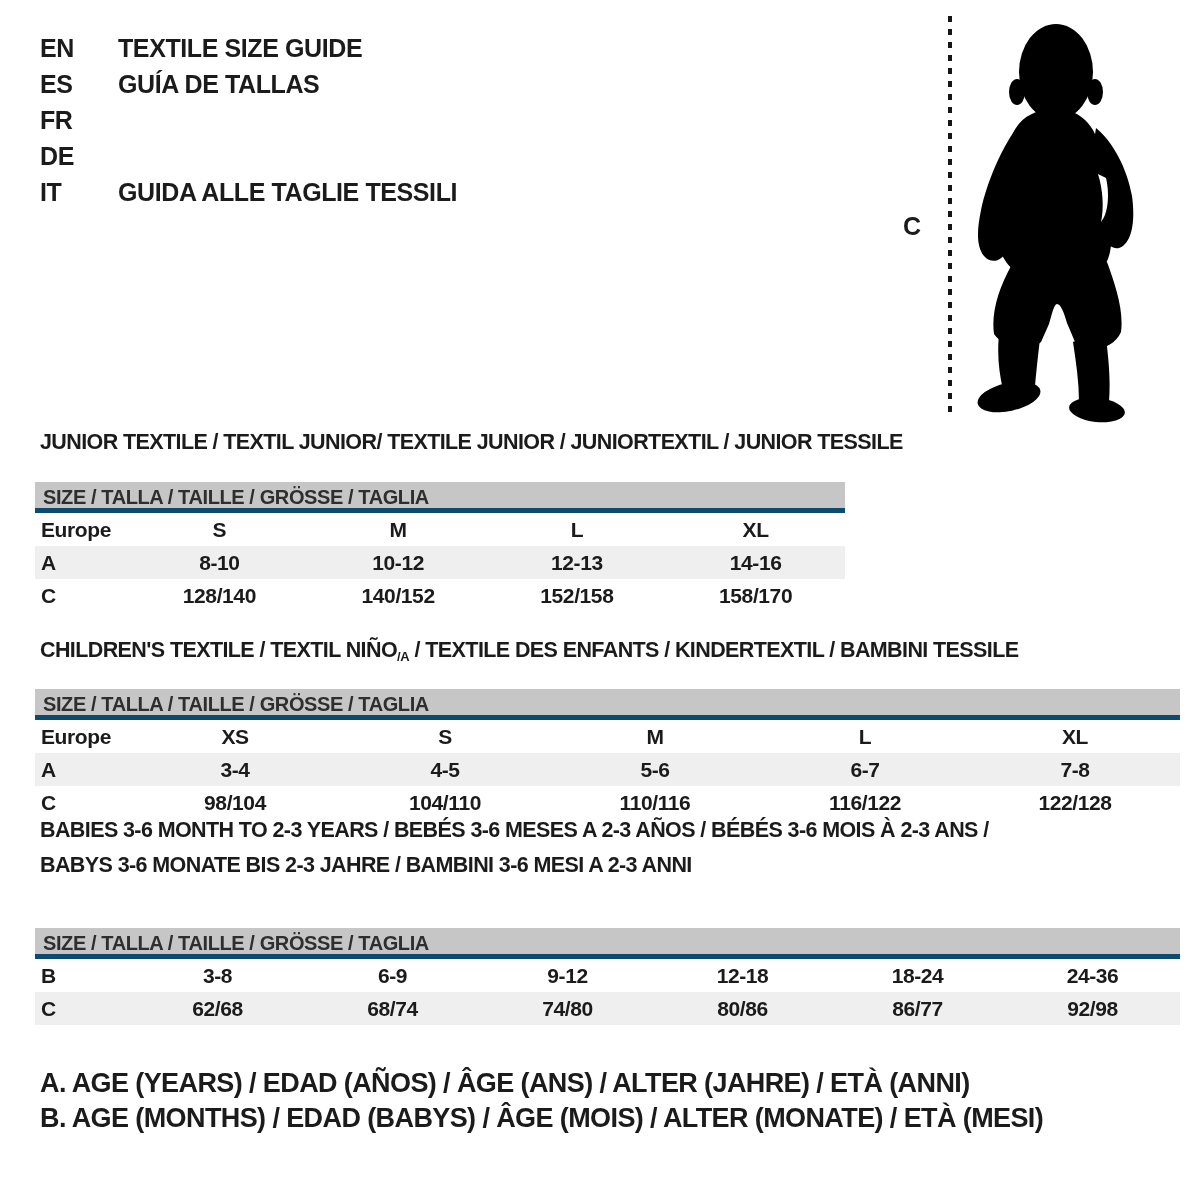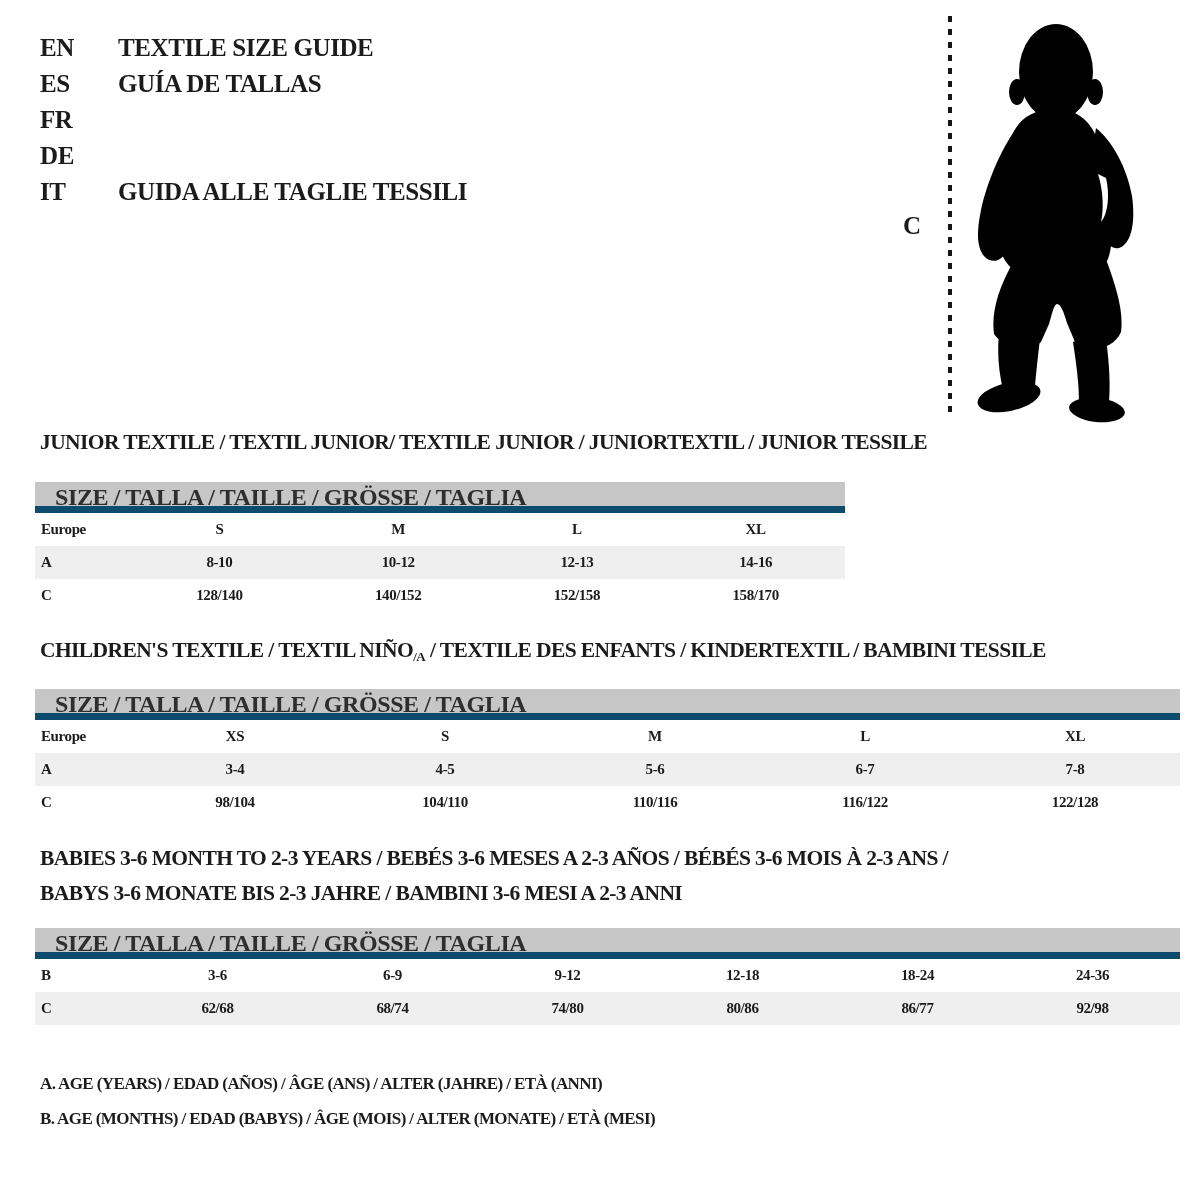--- a/index.html
+++ b/index.html
@@ -1,49 +1,49 @@
 <!DOCTYPE html>
 <html><head>
 <meta charset="utf-8">
 <style>
   html,body{margin:0;padding:0;background:#ffffff;}
   .page{
     position:relative;width:1200px;height:1200px;background:#ffffff;overflow:hidden;
-    font-family:Liberation Serif, serif;font-weight:700;color:#1b1b1b;
+    font-family:Liberation Sans, sans-serif;font-weight:700;color:#1b1b1b;
     letter-spacing:-0.4px;
   }
   
   .lang-list{position:absolute;left:40px;top:30px;}
   .lang-row{display:flex;line-height:36px;font-size:25px;}
   .lang-code{width:78px;}
   
   .figure-measure-label{position:absolute;left:903px;top:212px;font-size:25px;}
   .dotted-line{
     position:absolute;left:948px;top:16px;width:4px;height:402px;
     background:repeating-linear-gradient(to bottom,#161616 0 6px,transparent 6px 13px);
   }
   .baby-svg{position:absolute;left:960px;top:12px;width:187px;height:412px;}
   
   .section-title{position:absolute;left:40px;font-size:21.5px;letter-spacing:-0.6px;white-space:nowrap;}
   .section-title sub{font-size:13px;vertical-align:-4px;letter-spacing:-0.4px;}
   .babies-title{line-height:35px;}
   .size-table-block{position:absolute;left:35px;}
   .size-bar{
-    height:31px;line-height:31px;background:#c6c6c6;border-bottom:7px solid #0c4a6e;
-    padding-left:20px;font-size:24px;color:#2e2e2e;box-sizing:border-box;
+    height:31px;line-height:31px;background:#c6c6c6;border-bottom:5px solid #0c4a6e;
+    padding-left:8px;font-size:20px;color:#2e2e2e;box-sizing:border-box;
   }
   table{border-collapse:collapse;table-layout:fixed;}
-  td{height:33px;font-size:15px;font-weight:700;text-align:center;padding:0;vertical-align:middle;}
+  td{height:33px;font-size:21px;font-weight:700;text-align:center;padding:0;vertical-align:middle;}
   td.lab{text-align:left;padding-left:6px;}
   tr.shaded td{background:#efefef;}
   .w-junior{width:810px;}
   .w-wide{width:1145px;}
   
   .legend{position:absolute;left:40px;top:1066px;}
-  .legend-line{line-height:35px;font-size:17px;letter-spacing:-0.6px;white-space:nowrap;}
+  .legend-line{line-height:35px;font-size:27px;letter-spacing:-0.6px;white-space:nowrap;}
 </style>
 </head>
 <body>
 
 <div class="page">
 
   <div class="lang-list">
     <div class="lang-row">
       <span class="lang-code">EN</span>
       <span class="lang-title">TEXTILE SIZE GUIDE</span>
@@ -156,40 +156,40 @@
         <td>98/104</td>
         <td>104/110</td>
         <td>110/116</td>
         <td>116/122</td>
         <td>122/128</td>
       </tr>
     </tbody>
       </table>
   </div>
 
-  <div class="section-title babies-title" style="top:841px">
+  <div class="section-title babies-title" style="top:813px">
     <div>BABIES 3-6 MONTH TO 2-3 YEARS / BEBÉS 3-6 MESES A 2-3 AÑOS / BÉBÉS 3-6 MOIS À 2-3 ANS /</div>
     <div>BABYS 3-6 MONATE BIS 2-3 JAHRE / BAMBINI 3-6 MESI A 2-3 ANNI</div>
   </div>
   <div class="size-table-block w-wide" style="top:928px">
     <div class="size-bar">SIZE / TALLA / TAILLE / GRÖSSE / TAGLIA</div>
     <table class="w-wide">
       <colgroup>
           <col style="width:95px">
           <col>
           <col>
           <col>
           <col>
           <col>
           <col>
         </colgroup>
       <tbody>
           <tr>
         <td class="lab">B</td>
-        <td>3-6</td>
+        <td>3-8</td>
         <td>6-9</td>
         <td>9-12</td>
         <td>12-18</td>
         <td>18-24</td>
         <td>24-36</td>
       </tr>
       <tr class="shaded">
         <td class="lab">C</td>
         <td>62/68</td>
         <td>68/74</td>

